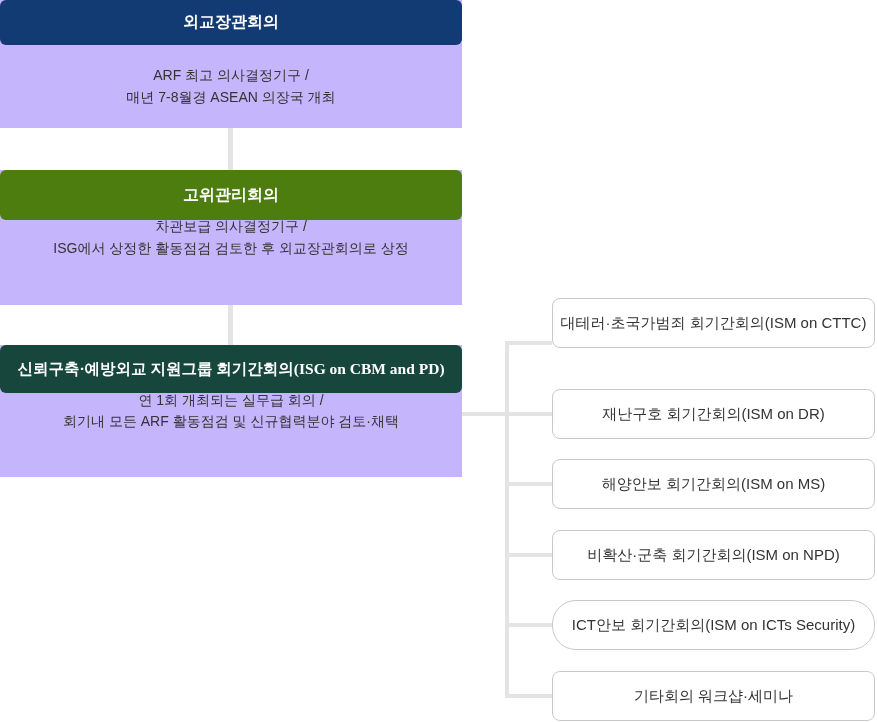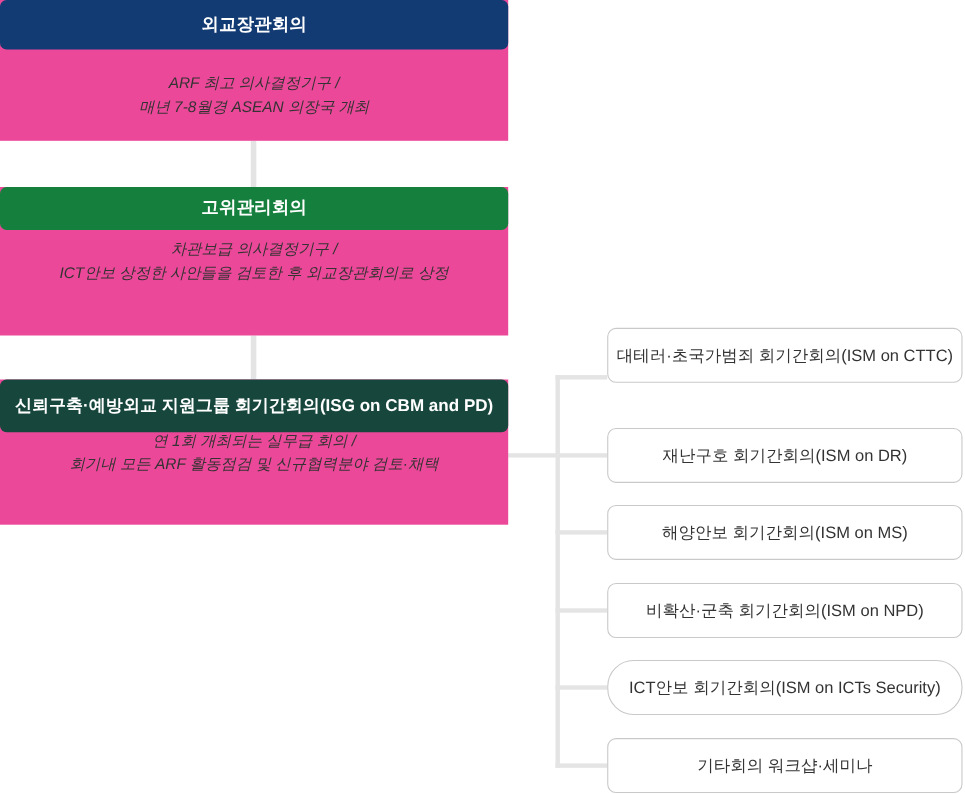--- a/index.html
+++ b/index.html
@@ -20,41 +20,41 @@
     width: 462px;
     border-radius: 6px;
     display: flex;
     align-items: center;
     justify-content: center;
     color: #ffffff;
     font-weight: bold;
     font-size: 16px;
     z-index: 2;
     text-align: center;
+    font-family: Liberation Serif, serif;
   }
   .hdr-blue  { top: 0;     height: 45px; background: #123a73; }
-  .hdr-red   { top: 170px; height: 39px; background: #15803d; }
+  .hdr-red   { top: 170px; height: 50px; background: #4d7c0f; }
   .hdr-green { top: 345px; height: 48px; background: #17463c; font-size: 15.5px; }
 
   
   .sec-body {
     position: absolute;
     left: 0;
     width: 462px;
-    background: #ec4899;
+    background: #c4b5fd;
     z-index: 1;
     display: flex;
     flex-direction: column;
     align-items: center;
     justify-content: center;
     text-align: center;
     color: #333333;
     font-size: 14px;
     line-height: 21.5px;
-    font-style: italic;
   }
   .body-1 { top: 0;     height: 128px; padding-top: 45px; }
   .body-2 { top: 170px; height: 135px; }
   .body-3 { top: 345px; height: 132px; }
 
   
   .line {
     position: absolute;
     background: #e4e4e4;
     z-index: 0;
@@ -105,21 +105,21 @@
     <div>매년 7-8월경 ASEAN 의장국 개최</div>
   </div>
   <div class="sec-header hdr-blue">
     <span>외교장관회의</span>
   </div>
 
   <div class="line vstub-1"></div>
 
   <div class="sec-body body-2">
     <div>차관보급 의사결정기구 /</div>
-    <div>ICT안보 상정한 사안들을 검토한 후 외교장관회의로 상정</div>
+    <div>ISG에서 상정한 활동점검 검토한 후 외교장관회의로 상정</div>
   </div>
   <div class="sec-header hdr-red">
     <span>고위관리회의</span>
   </div>
 
   <div class="line vstub-2"></div>
 
   <div class="sec-body body-3">
     <div>연 1회 개최되는 실무급 회의 /</div>
     <div>회기내 모든 ARF 활동점검 및 신규협력분야 검토·채택</div>

